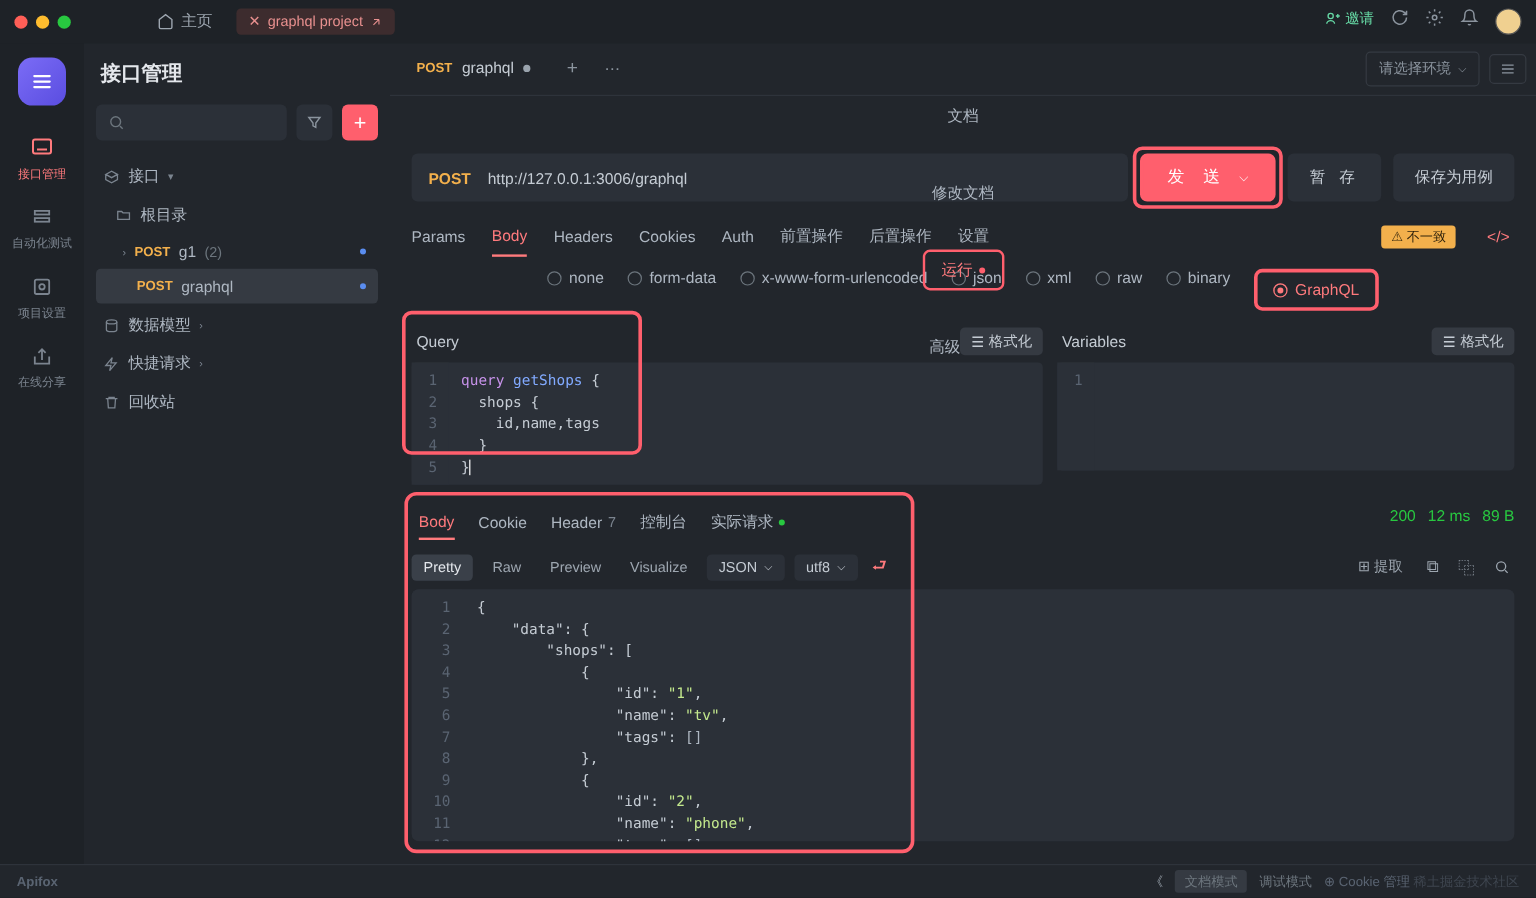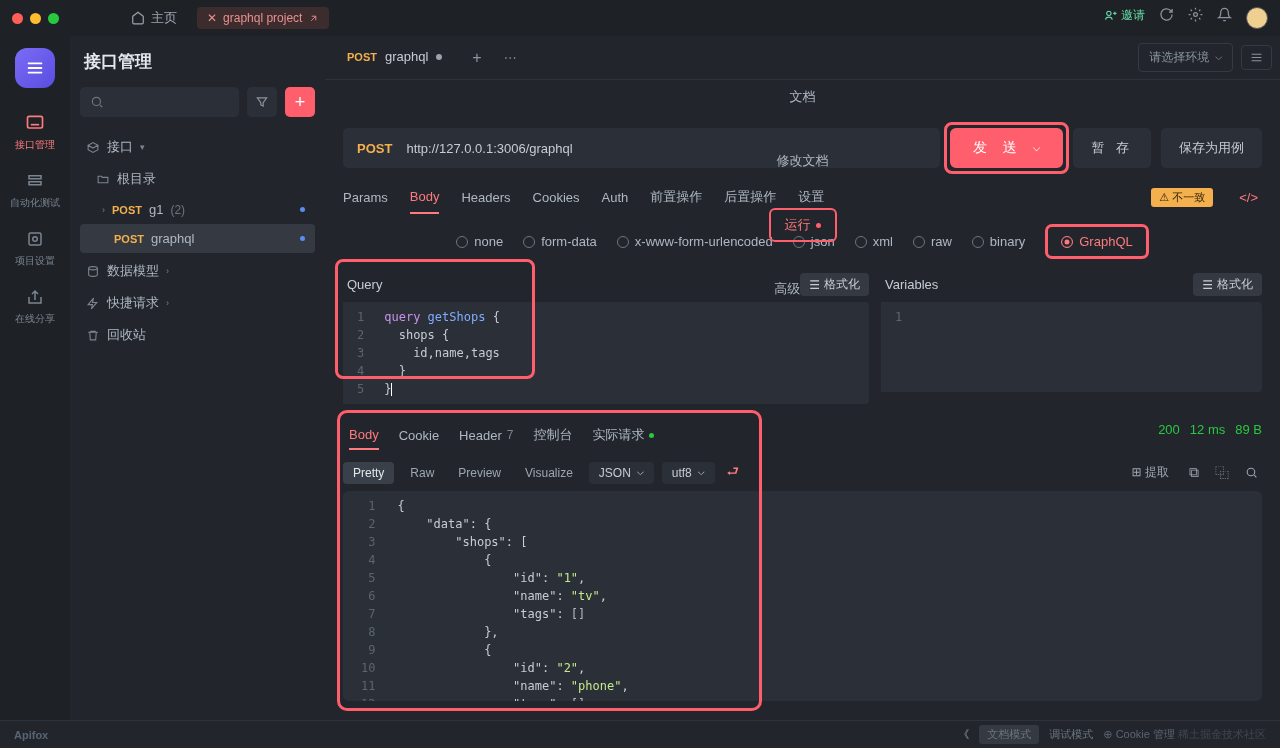--- a/index.html
+++ b/index.html
@@ -78,21 +78,21 @@
 .case-btn { letter-spacing: 0; }
 
 
 .req-tabs { display: flex; align-items: center; padding: 0 18px; gap: 22px; height: 38px; }
 .req-tab { color: #aeb7c2; font-size: 13px; padding: 8px 0; cursor: pointer; }
 .req-tab.active { color: #ff7a7d; border-bottom: 2px solid #ff7a7d; }
 .req-tabs .inconsistent { margin-left: auto; background: #f3b04c; color: #2b1f0a; padding: 2px 8px; border-radius: 3px; font-size: 11px; display: flex; align-items: center; gap: 3px; }
 .req-tabs .code-i { color: #ff7a7d; padding: 0 4px; font-size: 13px; }
 
 
-.body-types { display: flex; align-items: center; padding: 8px 18px; gap: 20px; justify-content: center; }
+.body-types { display: flex; align-items: flex-start; padding: 8px 18px; gap: 20px; justify-content: center; }
 .body-types .bt { display: flex; align-items: center; gap: 6px; color: #aeb7c2; font-size: 13px; cursor: pointer; }
 .body-types .radio { width: 12px; height: 12px; border: 1.5px solid #6c757d; border-radius: 50%; display: inline-block; }
 .body-types .bt.active { color: #ff7a7d; }
 .body-types .bt.active .radio { border-color: #ff7a7d; box-shadow: inset 0 0 0 2.5px #22262c, inset 0 0 0 6px #ff7a7d; }
 .bt-highlight { border: 3px solid #ff5f6d; border-radius: 7px; padding: 7px 13px; }
 
 
 .editor-split { display: flex; margin: 2px 18px 0 18px; gap: 12px; }
 .editor-pane { flex: 1; position: relative; }
 .editor-pane.left { flex: 0.58; }

